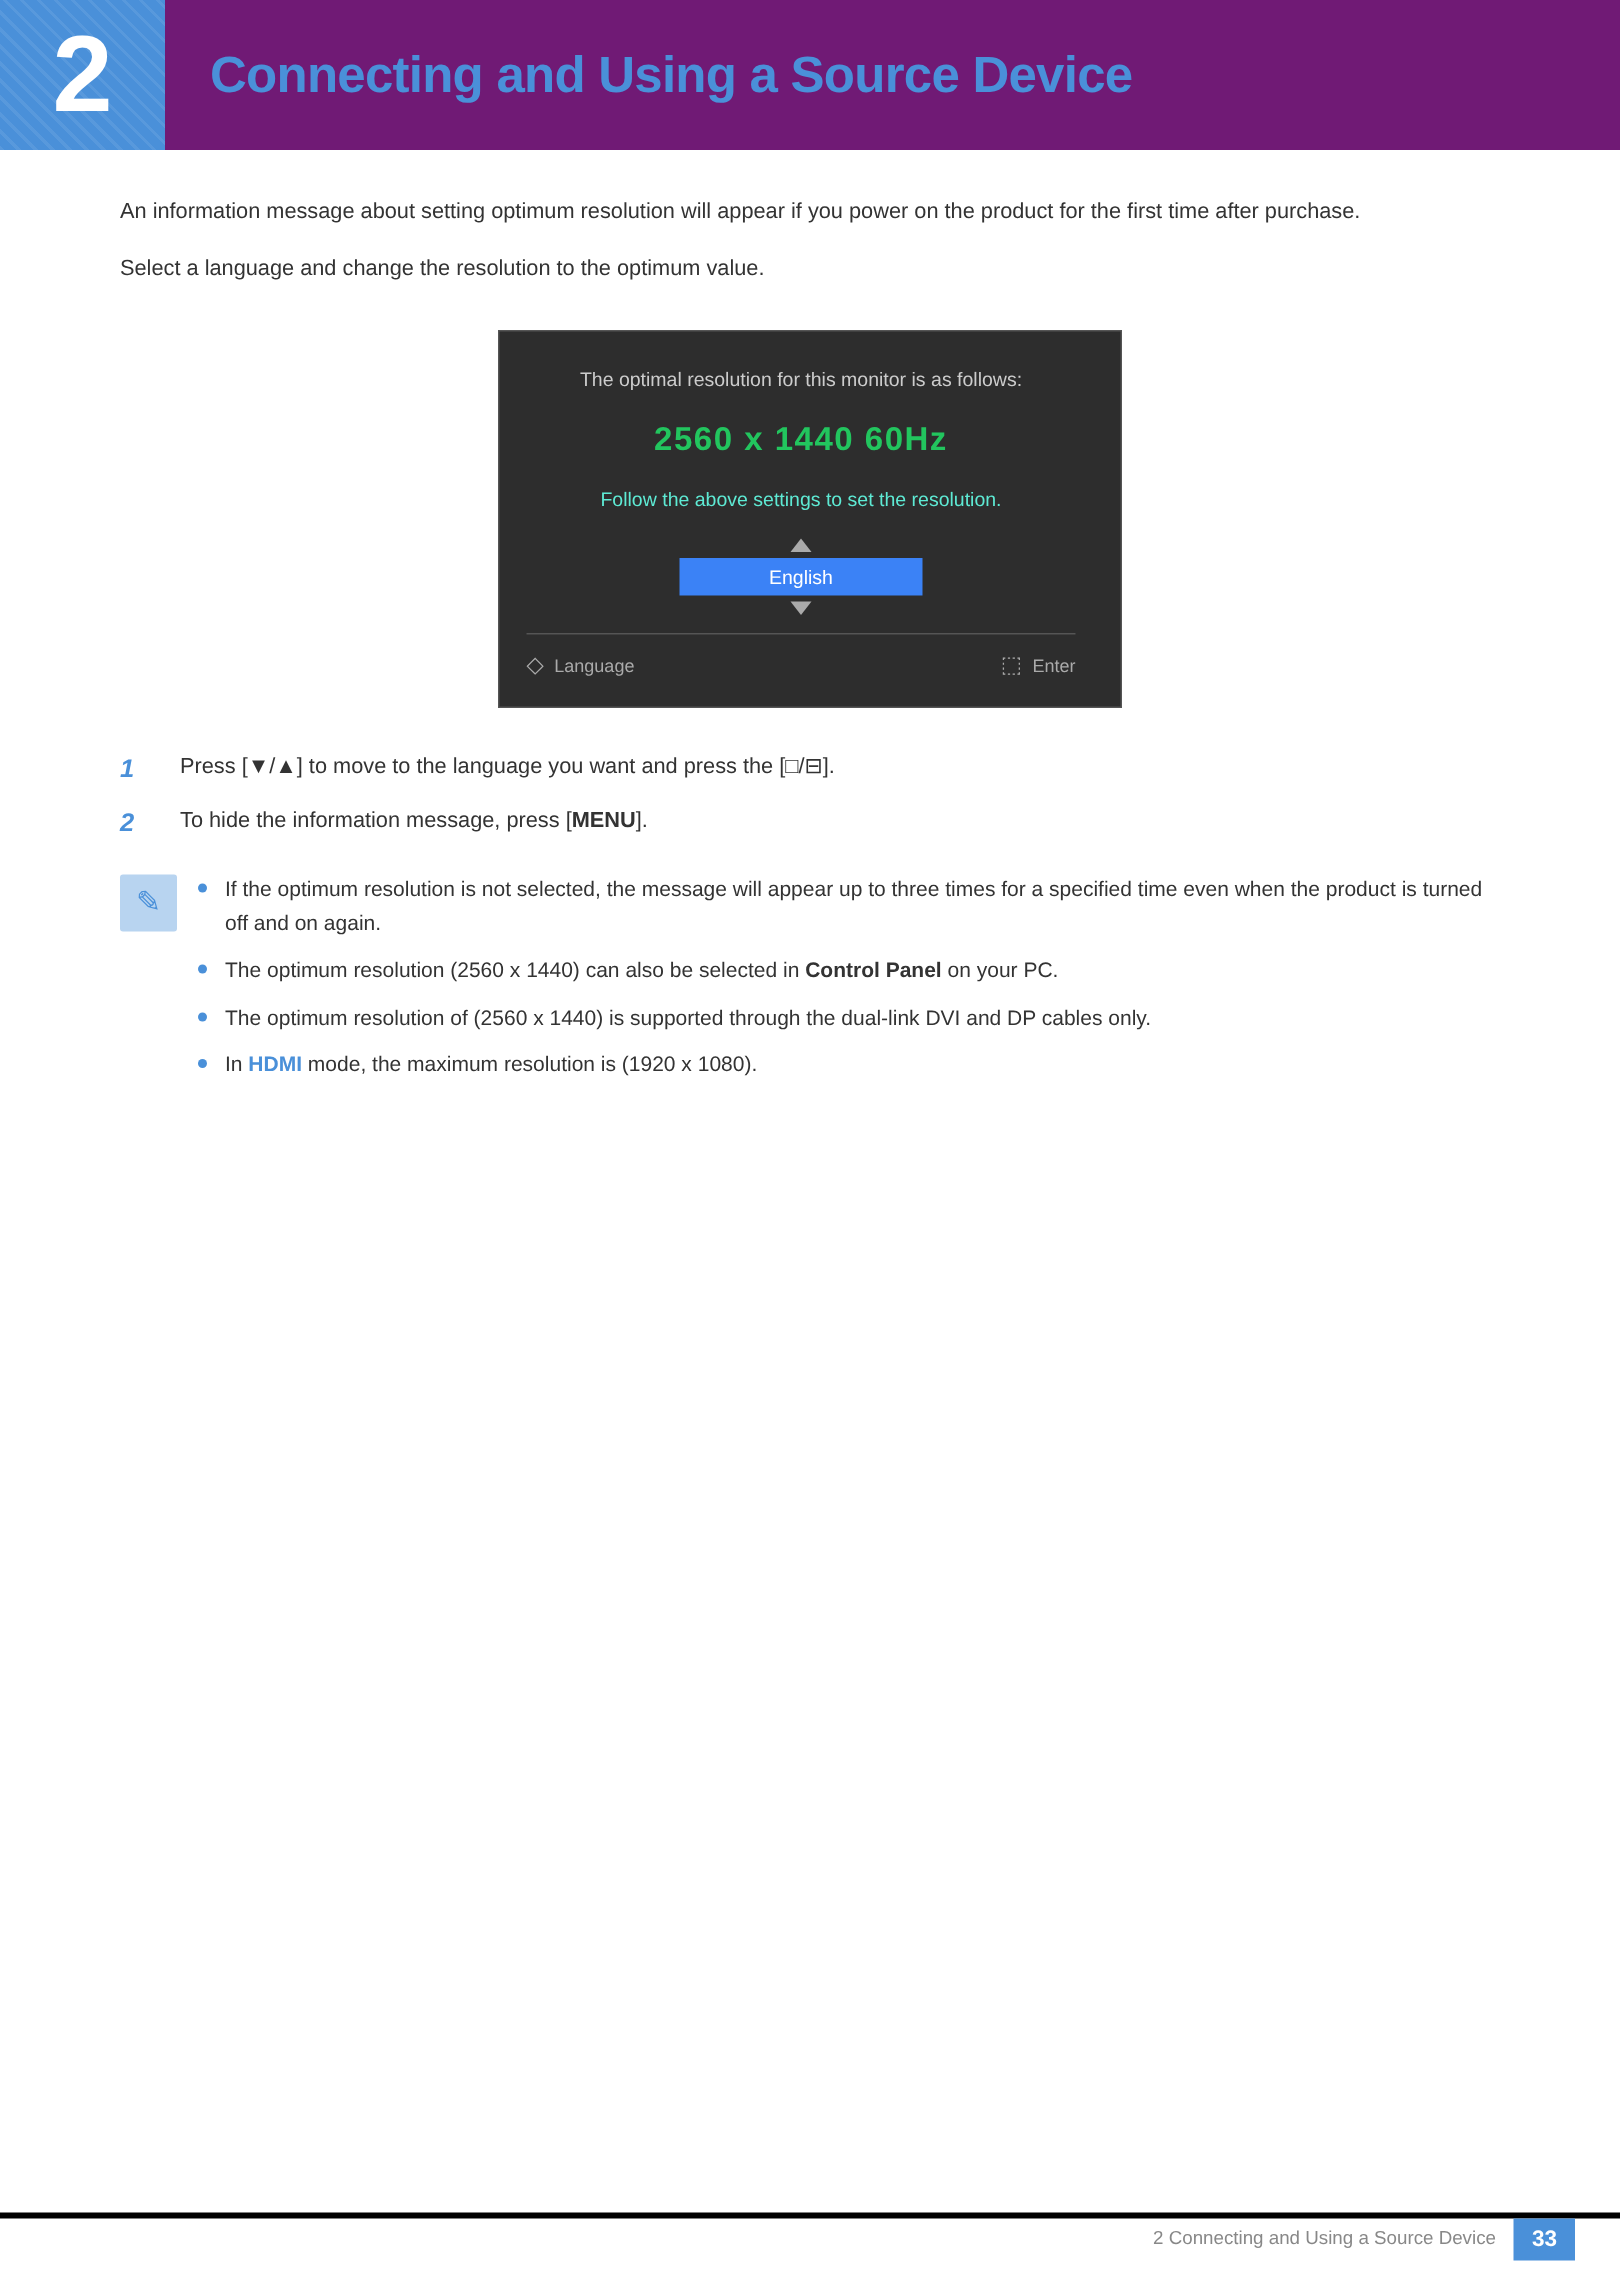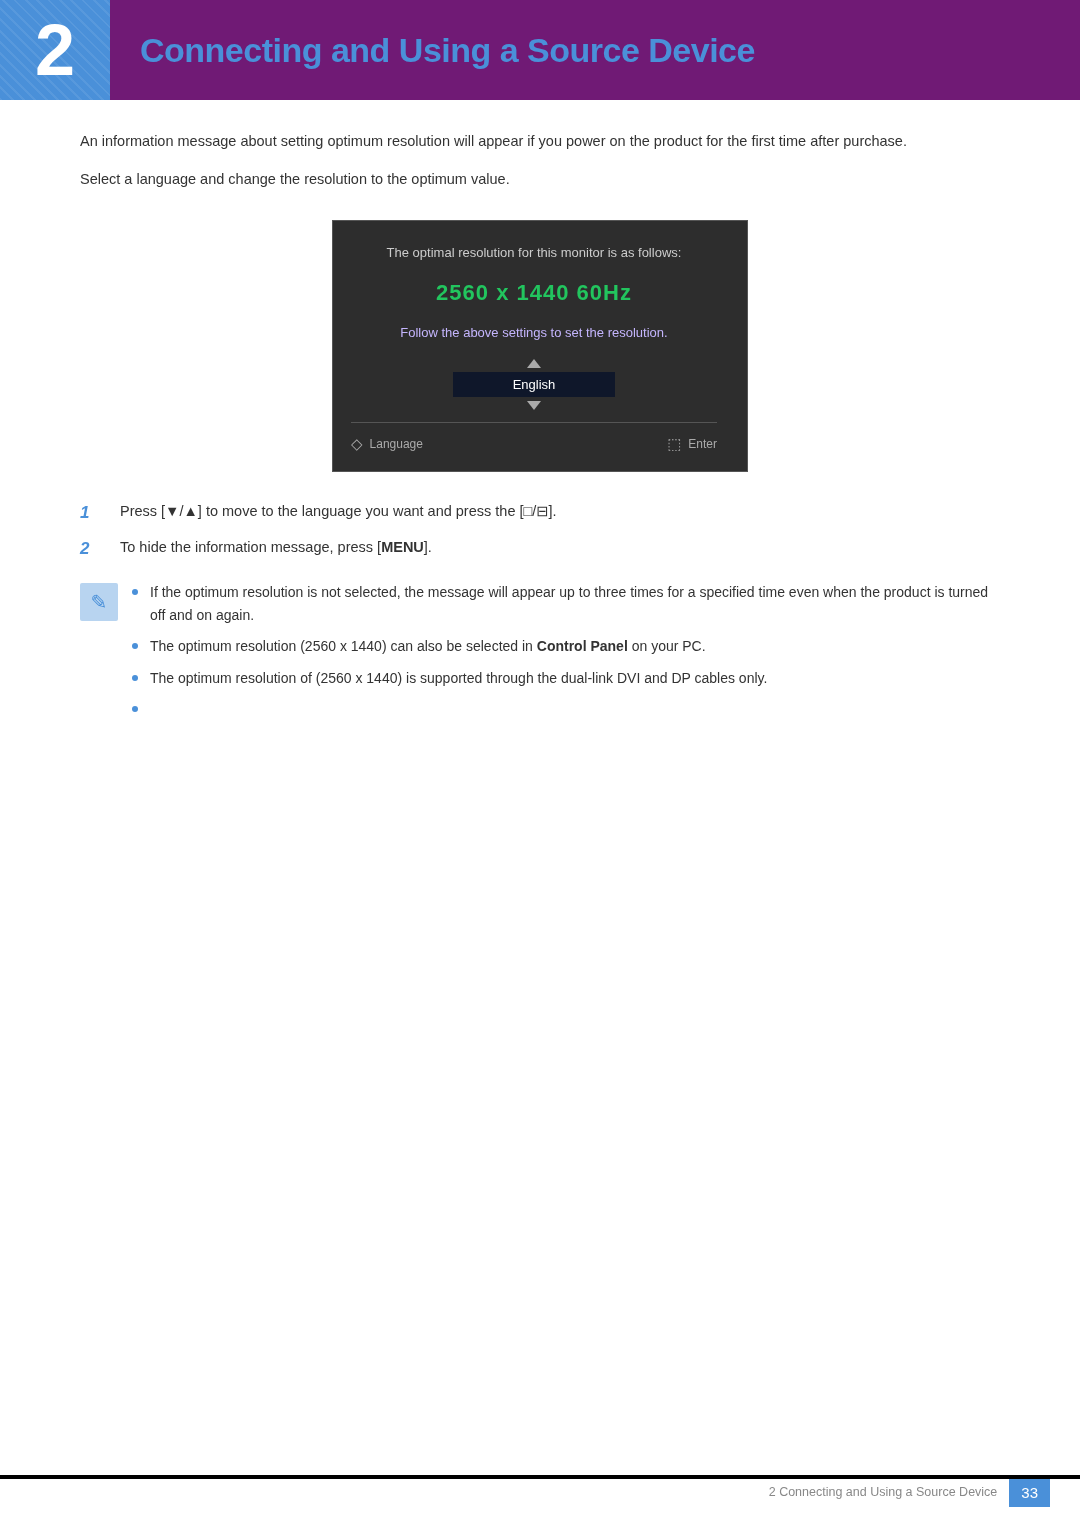--- a/index.html
+++ b/index.html
@@ -114,41 +114,41 @@
     }
     .dialog-resolution {
       color: #22c55e;
       font-size: 22px;
       font-weight: bold;
       text-align: center;
       margin-bottom: 14px;
       letter-spacing: 1px;
     }
     .dialog-follow {
-      color: #c4b5fd;
+      color: #5eead4;
       font-size: 13px;
       text-align: center;
       margin-bottom: 16px;
     }
     .dialog-lang-selector {
       display: flex;
       flex-direction: column;
       align-items: center;
       margin-bottom: 12px;
     }
     .arrow-up {
       width: 0;
       height: 0;
       border-left: 7px solid transparent;
       border-right: 7px solid transparent;
       border-bottom: 9px solid #aaa;
       margin-bottom: 4px;
     }
     .lang-button {
-      background: #0f172a;
+      background: #3b82f6;
       color: #fff;
       font-size: 13px;
       padding: 5px 60px;
       border: none;
       margin-bottom: 4px;
       cursor: pointer;
     }
     .arrow-down {
       width: 0;
       height: 0;
@@ -271,21 +271,21 @@
     }
     .footer-text {
       color: #888;
       font-size: 12.5px;
       margin-right: 12px;
     }
     .page-number-badge {
       background: #4a90d9;
       color: #fff;
       font-size: 15px;
-      font-weight: normal;
+      font-weight: bold;
       padding: 3px 12px;
       min-width: 40px;
       text-align: center;
     }
   </style>
 </head>
 <body>
 
 <div class="header">
   <div class="chapter-number-block">
@@ -352,20 +352,21 @@
         <span>The optimum resolution (2560 x 1440) can also be selected in <span class="bold-text">Control Panel</span> on your PC.</span>
       </div>
 
       <div class="note-bullet">
         <div class="bullet-dot"></div>
         <span>The optimum resolution of (2560 x 1440) is supported through the dual-link DVI and DP cables only.</span>
       </div>
 
       <div class="note-bullet">
         <div class="bullet-dot"></div>
+        <span>In <span class="blue-bold">HDMI</span> mode, the maximum resolution is (1920 x 1080).</span>
       </div>
 
     </div>
   </div>
 
 </div>
 
 <div class="page-footer">
   <span class="footer-text">2 Connecting and Using a Source Device</span>
   <div class="page-number-badge">33</div>

